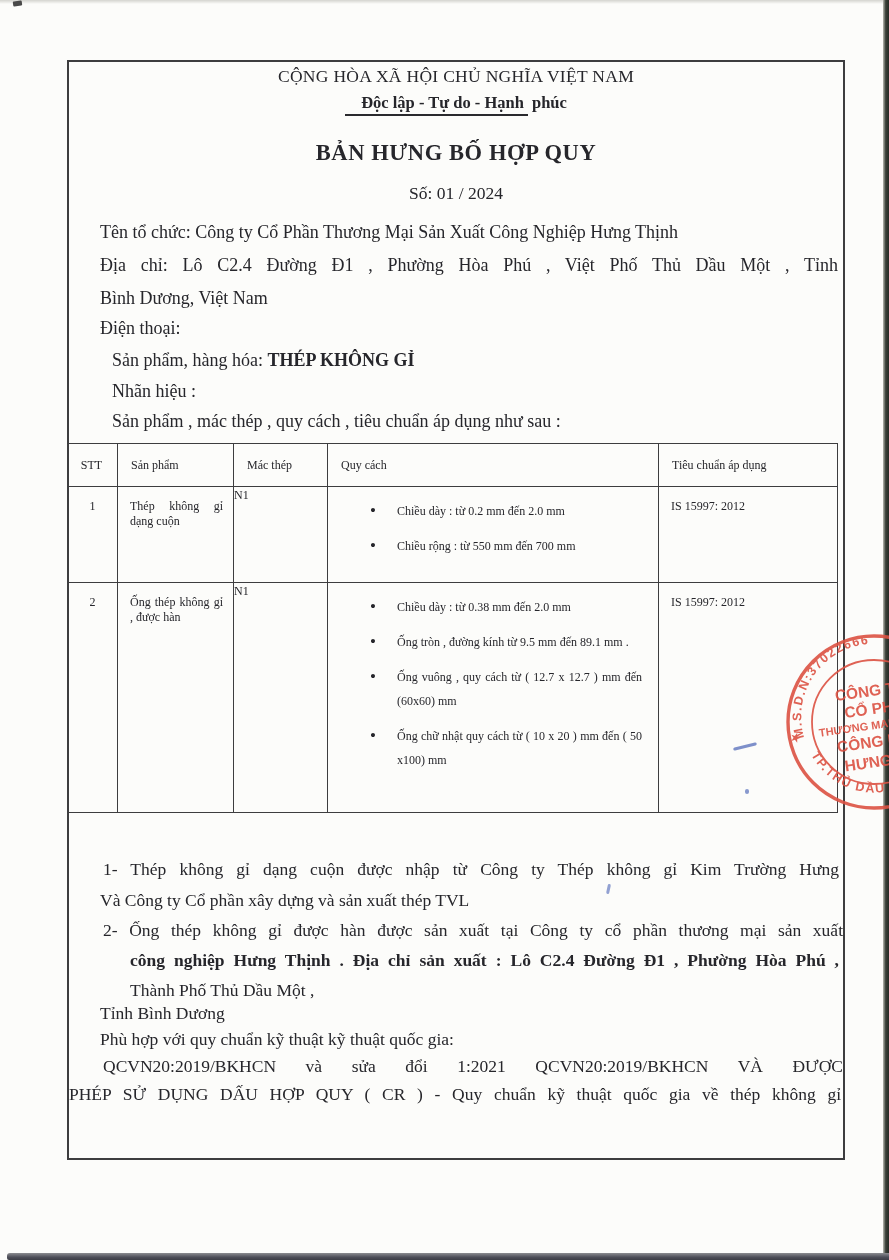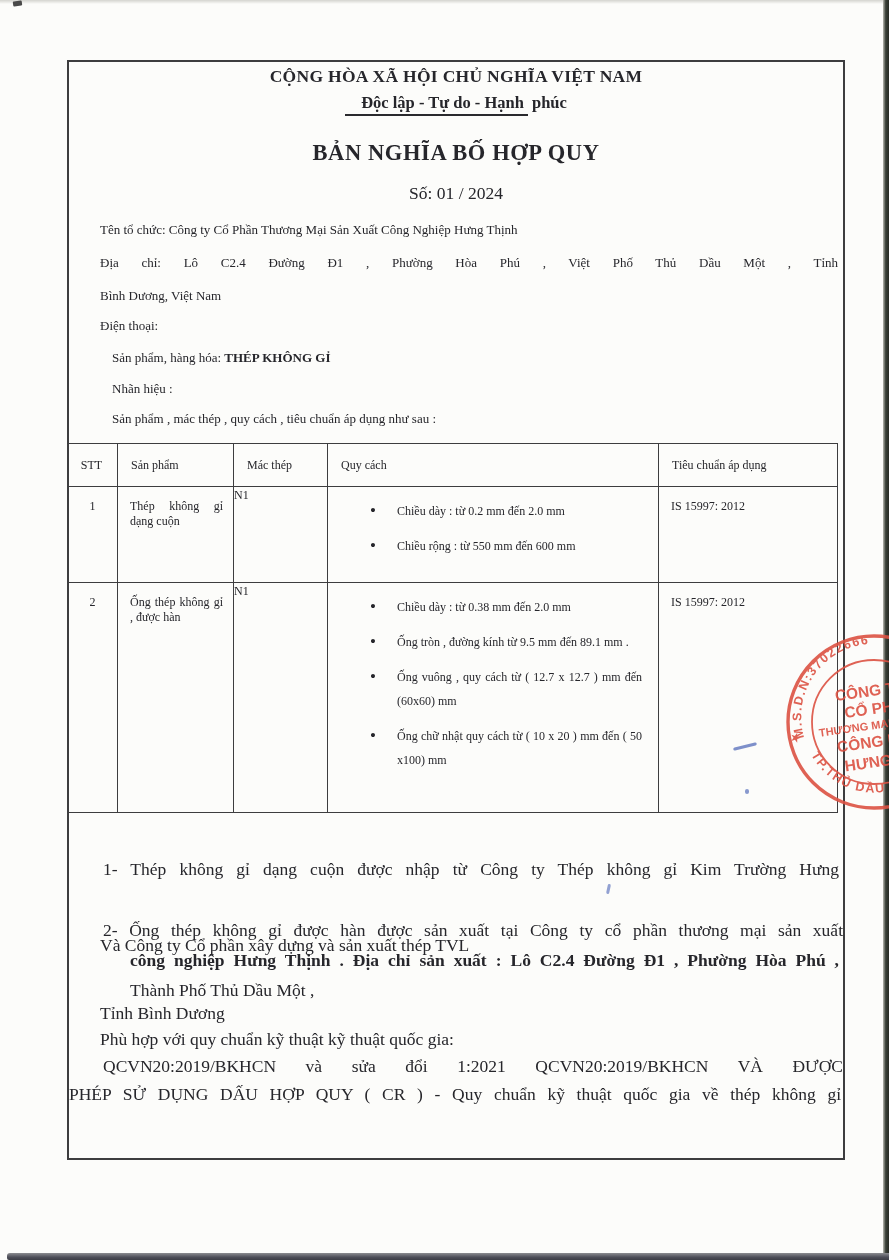--- a/index.html
+++ b/index.html
@@ -22,28 +22,28 @@
   .speck-tl{ left:13px; top:1px; width:9px; height:5px; background:#4a4a4a; border-radius:1px; transform:rotate(-8deg); }
   .mark-blue-1{ left:733px; top:745px; width:24px; height:3px; background:#3a56b0; opacity:.65; border-radius:2px; transform:rotate(-14deg); }
   .mark-blue-2{ left:745px; top:789px; width:4px; height:5px; background:#3a56b0; opacity:.6; border-radius:2px; }
   .mark-blue-3{ left:607px; top:884px; width:3px; height:10px; background:#3a56b0; opacity:.55; border-radius:2px; transform:rotate(12deg); }
 
   
   .frame{ left:67px; top:60px; width:778px; height:1100px; border:2px solid #3d3d3f; background:transparent; }
 
   
   .center-line{ left:67px; width:778px; text-align:center; }
-  .t-national{ top:66px; font-size:17.5px; font-weight:bold; letter-spacing:.3px;text-align:center; }
+  .t-national{ top:66px; font-size:17.5px; font-weight:normal; letter-spacing:.3px;text-align:center; }
   .t-motto{ top:93px; font-size:16.5px; font-weight:bold; }
   .t-motto .uline{ border-bottom:2.2px solid #2a2a2e; padding:0 4px 2px 16px; }
   .t-doc-title{ top:140px; font-size:22.5px; font-weight:bold; letter-spacing:.6px; }
   .t-doc-no{ top:183px; font-size:17.5px; }
 
   
-  .info{ font-size:13px; white-space:nowrap; }
+  .info{ font-size:18px; white-space:nowrap; }
   .i-org   { left:100px; top:222px; }
   .i-addr1 { left:100px; top:255px; width:738px; white-space:normal; text-align:justify; text-align-last:justify; }
   .i-addr2 { left:100px; top:288px; }
   .i-phone { left:100px; top:318px; }
   .i-prod  { left:112px; top:350px; }
   .i-prod b{ font-weight:bold; }
   .i-brand { left:112px; top:381px; }
   .i-intro { left:112px; top:411px; }
 
   
@@ -63,21 +63,21 @@
   td.specs{ padding:12px 16px 0 12px; }
   td.specs ul{ list-style:none; }
   td.specs li{ position:relative; padding-left:57px; margin-bottom:11px;
     line-height:24px; text-align:justify; }
   td.specs li::before{ content:"•"; position:absolute; left:30px; top:0; font-size:17px; }
 
   
   .note{ font-size:17.5px; line-height:26px; white-space:nowrap; }
   .stretch{ white-space:normal; text-align:justify; text-align-last:justify; }
   .n1{ left:103px; top:856px; width:736px; }
-  .n2{ left:100px; top:887px;margin-top:45px; }
+  .n2{ left:100px; top:887px; }
   .n3{ left:103px; top:917px; width:740px; }
   .n4{ left:130px; top:947px; width:709px;font-weight:bold; }
   .n5{ left:130px; top:977px; }
   .n6{ left:100px; top:1000px; }
   .n7{ left:100px; top:1026px; }
   .n8{ left:103px; top:1053px; width:740px; }
   .n9{ left:69px;  top:1081px; width:772px; }
 
   
   .stamp{ left:782px; top:630px; width:190px; height:190px; opacity:.9; }
@@ -91,21 +91,21 @@
 <div class="abs edge-top"></div>
 <div class="abs edge-right"></div>
 <div class="abs edge-bottom"></div>
 <div class="abs speck-tl"></div>
 <div class="abs mark-blue-1"></div>
 <div class="abs mark-blue-2"></div>
 <div class="abs mark-blue-3"></div>
 
 <div class="abs center-line t-national">CỘNG HÒA XÃ HỘI CHỦ NGHĨA VIỆT NAM</div>
 <div class="abs center-line t-motto"><span class="uline">Độc lập - Tự do - Hạnh</span><span> phúc</span></div>
-<div class="abs center-line t-doc-title">BẢN NGHĨA BỐ HỢP QUY</div>
+<div class="abs center-line t-doc-title">BẢN HƯNG BỐ HỢP QUY</div>
 <div class="abs center-line t-doc-no">Số: 01 / 2024</div>
 
 <div class="abs info i-org">Tên tổ chức: Công ty Cổ Phần Thương Mại Sản Xuất Công Nghiệp Hưng Thịnh</div>
 <div class="abs info i-addr1">Địa chỉ: Lô C2.4 Đường Đ1 , Phường Hòa Phú , Việt Phố Thủ Dầu Một , Tỉnh</div>
 <div class="abs info i-addr2">Bình Dương, Việt Nam</div>
 <div class="abs info i-phone">Điện thoại:</div>
 <div class="abs info i-prod"><span>Sản phẩm, hàng hóa: </span><b>THÉP KHÔNG GỈ</b></div>
 <div class="abs info i-brand">Nhãn hiệu :</div>
 <div class="abs info i-intro">Sản phẩm , mác thép , quy cách , tiêu chuẩn áp dụng như sau :</div>
 
@@ -127,21 +127,21 @@
     </tr>
   </thead>
   <tbody>
     <tr class="r1">
       <td class="stt">1</td>
       <td class="prod">Thép không gỉ dạng cuộn</td>
       <td class="grade">N1</td>
       <td class="specs">
         <ul>
           <li>Chiều dày : từ 0.2 mm đến 2.0 mm</li>
-          <li>Chiều rộng : từ 550 mm đến 600 mm</li>
+          <li>Chiều rộng : từ 550 mm đến 700 mm</li>
         </ul>
       </td>
       <td class="std">IS 15997: 2012</td>
     </tr>
     <tr class="r2">
       <td class="stt">2</td>
       <td class="prod">Ống thép không gỉ , được hàn</td>
       <td class="grade">N1</td>
       <td class="specs">
         <ul>

